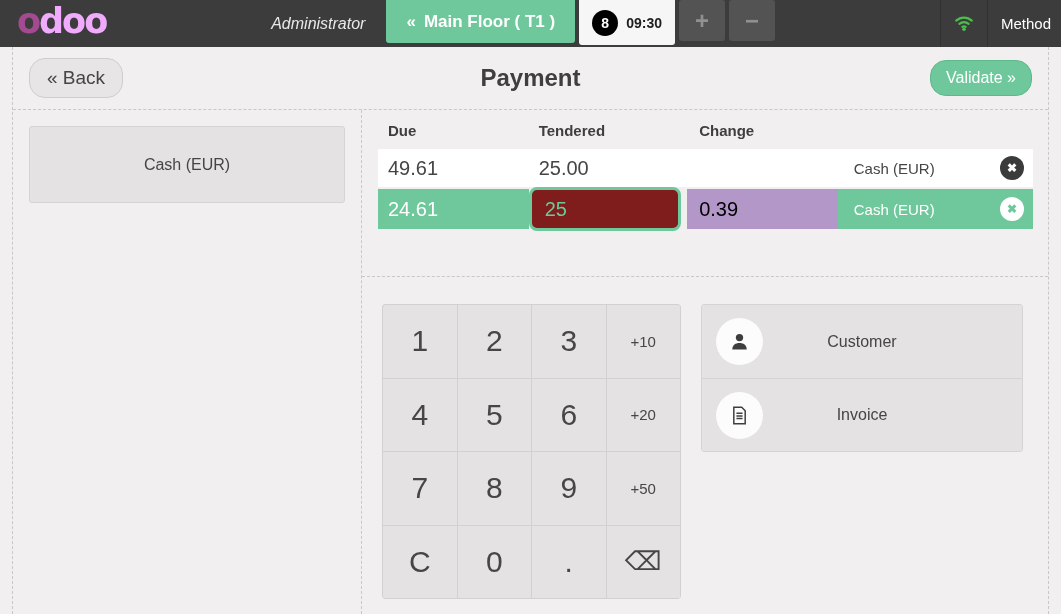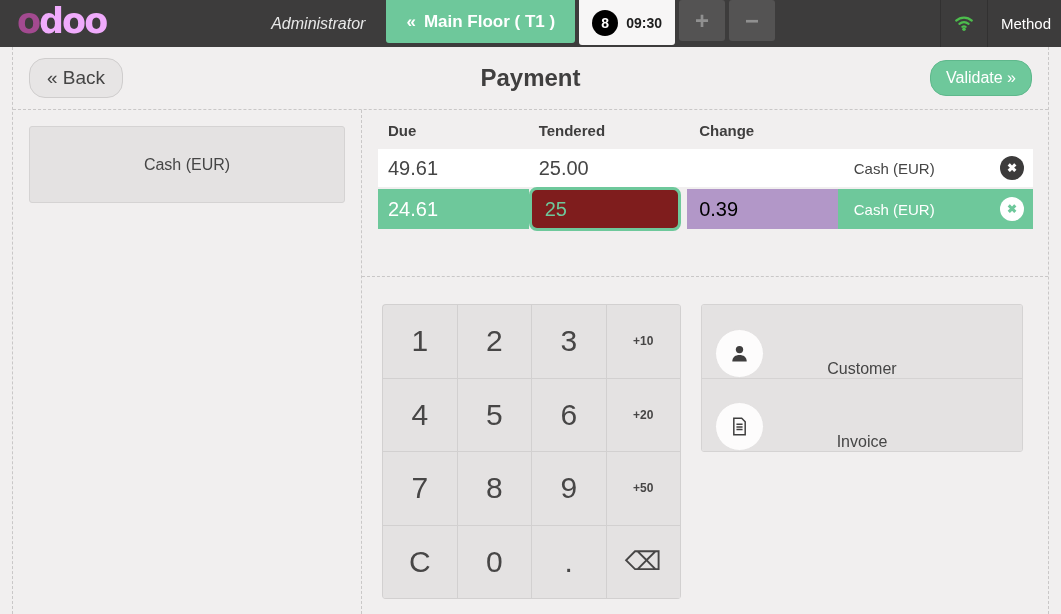--- a/index.html
+++ b/index.html
@@ -71,26 +71,26 @@
                     border-radius:8px; display:flex; align-items:center; padding-left:13px; color:#6ec89b;
                     font-size:20px; cursor:text; }
 
   
   .controls { display:flex; padding:27px 15px 0 20px; }
   .numpad { width:299px; display:grid; grid-template-columns:repeat(4,1fr); grid-auto-rows:73.5px;
             border-top:1px solid #d2d0d0; border-left:1px solid #d2d0d0; border-radius:4px; overflow:hidden;
             background:#e4e2e2; flex:0 0 auto; }
   .key { border-right:1px solid #d2d0d0; border-bottom:1px solid #d2d0d0; display:flex; align-items:center;
          justify-content:center; font-size:30px; color:#474646; cursor:pointer; }
-  .key.mod { font-size:12px; font-weight:bold; }
+  .key.mod { font-size:15px; font-weight:normal; }
   .key.backspace { font-size:26px; }
 
   .actions { margin-left:20px; width:322px; border:1px solid #d5d3d3; border-radius:3px; overflow:hidden;
              align-self:flex-start; }
-  .action-btn { height:73px; background:#e4e2e2; position:relative; display:flex; align-items:flex-end; cursor:pointer; }
+  .action-btn { height:73px; background:#e4e2e2; position:relative; display:flex; align-items:center; cursor:pointer; }
   .action-btn + .action-btn { border-top:1px solid #d5d3d3; }
   .action-circle { position:absolute; left:13px; width:49px; height:49px; border-radius:50%; background:#fdfcfc;
                    border:1px solid #e2e0e0; display:flex; align-items:center; justify-content:center; }
   .action-label { width:100%; text-align:center; font-size:16px; color:#454545; }
 </style>
 </head>
 <body>
 
 <div class="topbar">
   <div class="logo"><span class="o1">o</span><span class="rest">doo</span></div>

